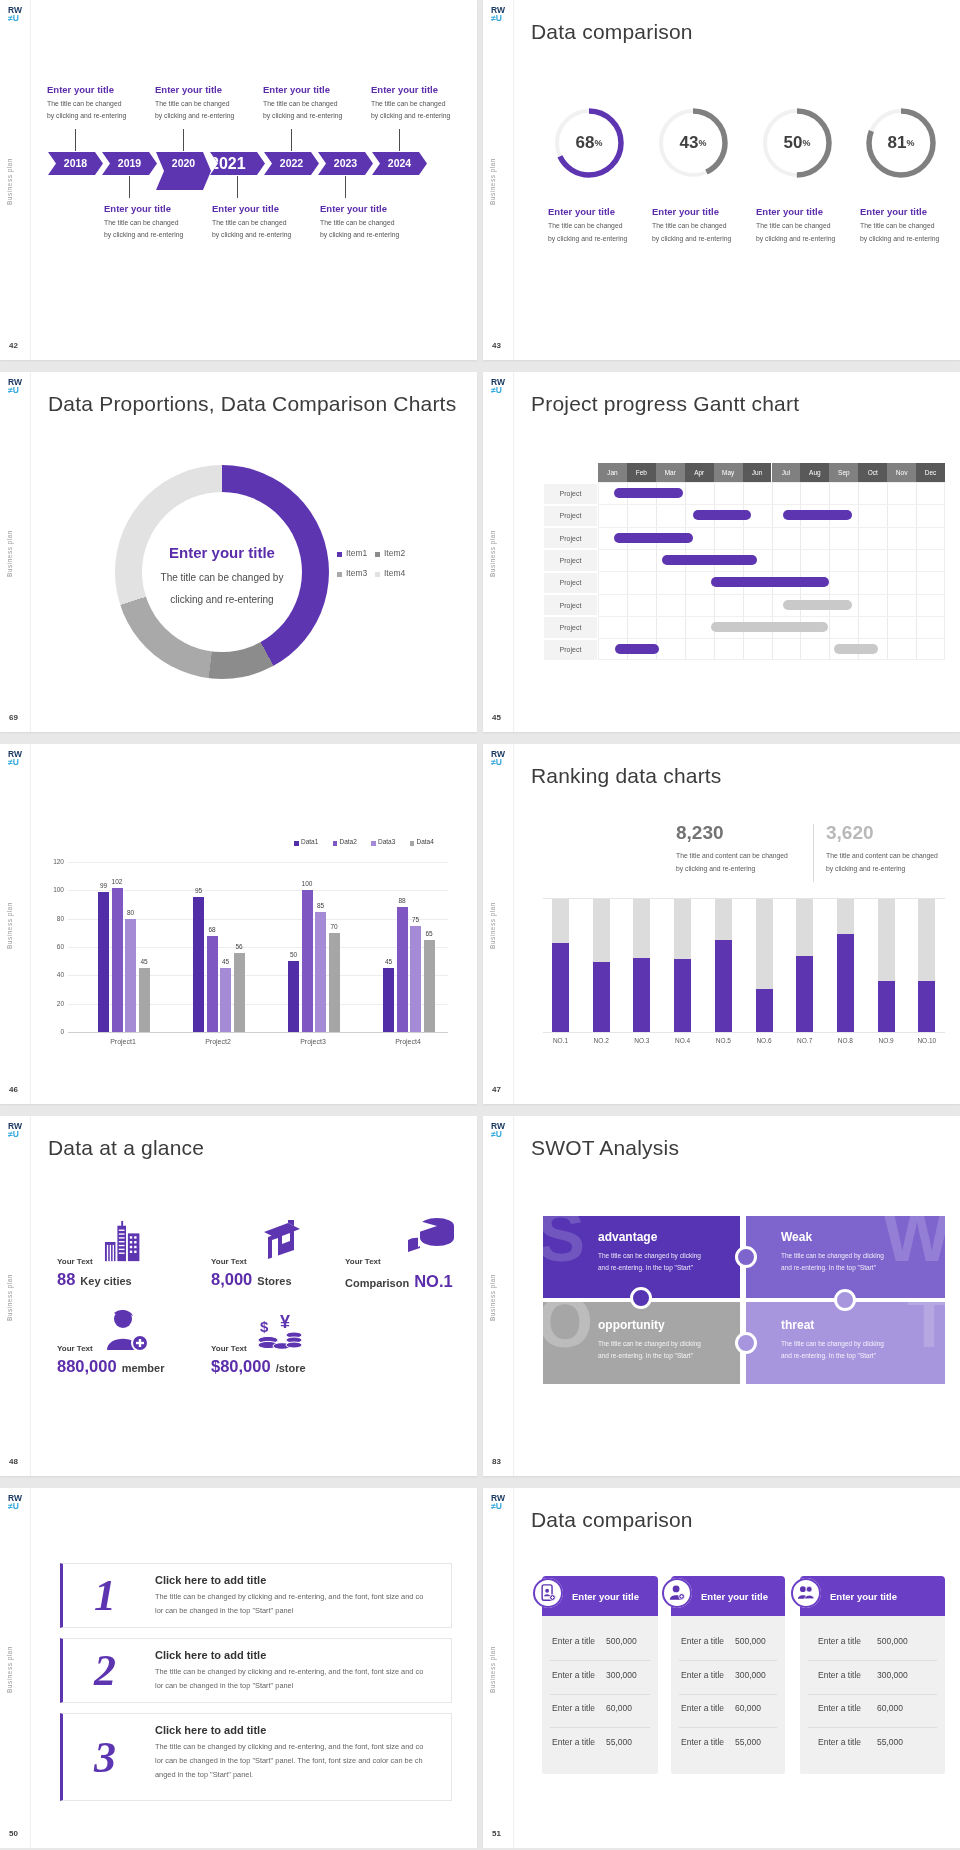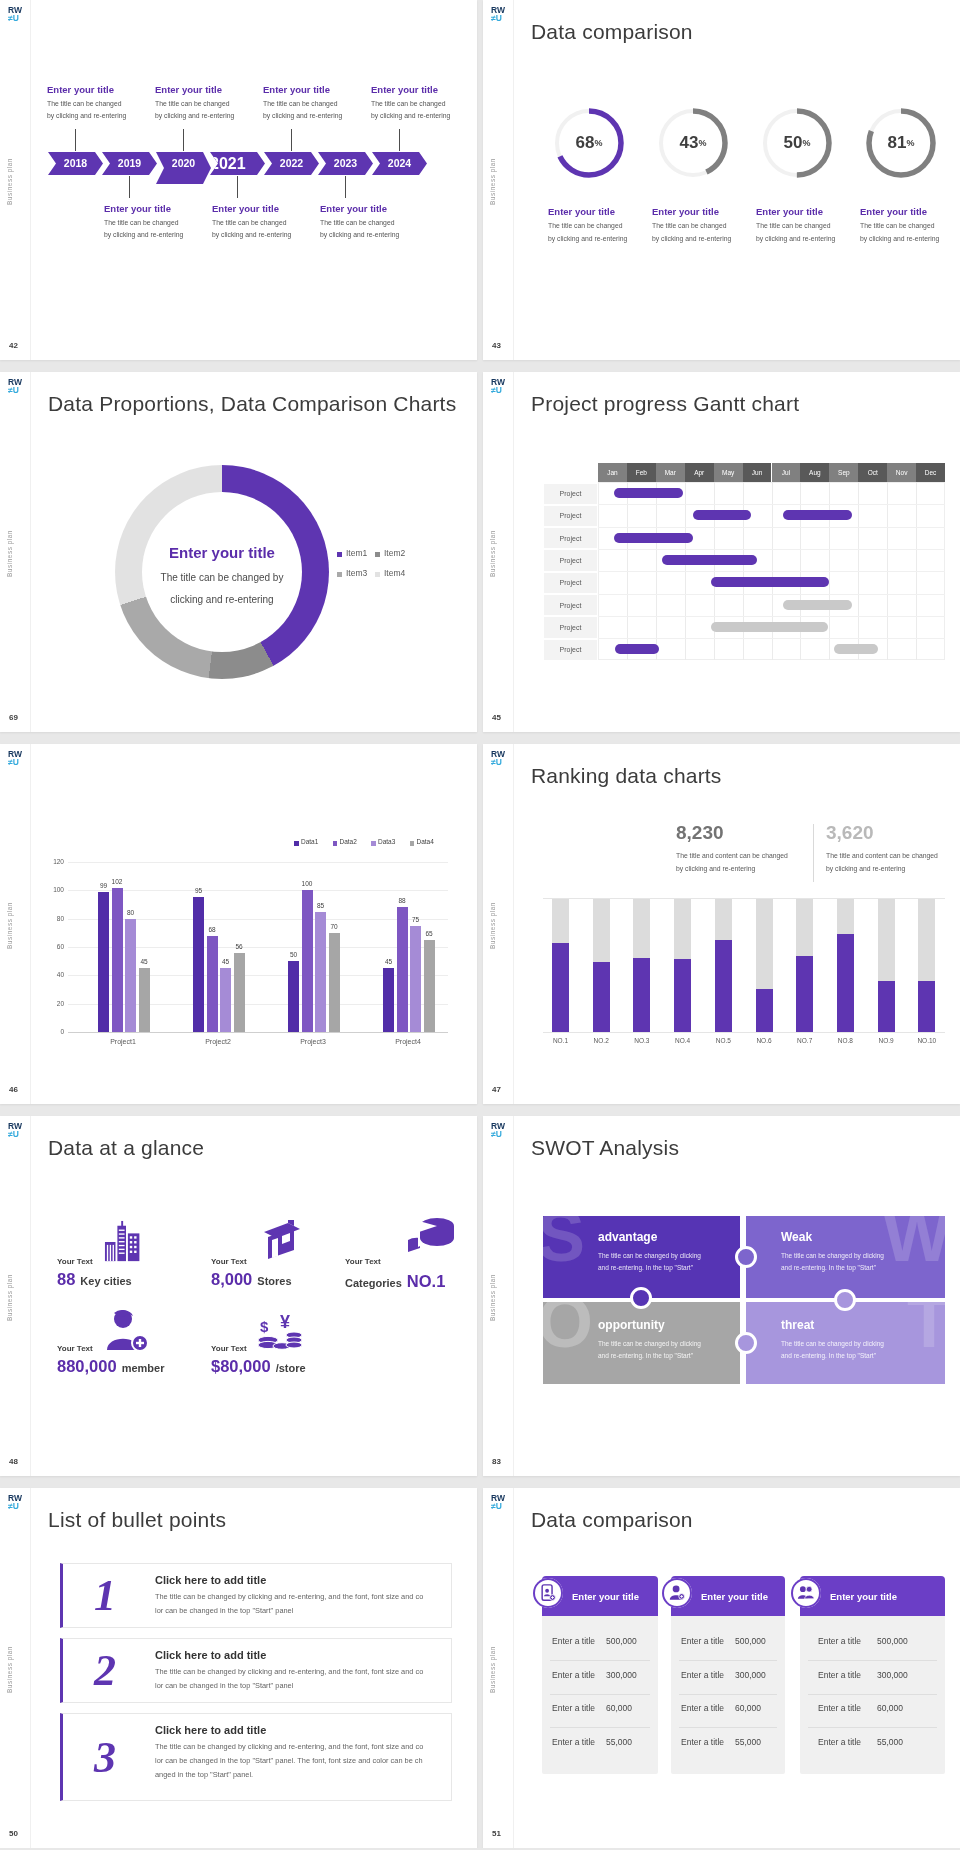--- a/index.html
+++ b/index.html
@@ -23,21 +23,21 @@
       <div class="logo">
           <span class="l1">RW</span>
           <span class="l2">≠U</span>
         </div>
       <div class="side-label">Business plan</div>
       <div class="slide-num">42</div>
     </div>
     <div class="canvas" id="c42">
         <div style="position: absolute; left: 48px; top: 152px; width: 55px; height: 23px; background: rgb(94, 53, 177); clip-path: polygon(0px 0px, calc(100% - 8px) 0px, 100% 50%, calc(100% - 8px) 100%, 0px 100%, 8px 50%); color: rgb(255, 255, 255); font-size: 10.5px; font-weight: bold; text-align: center; line-height: 23px;">2018</div>
         <div style="position: absolute; left: 102px; top: 152px; width: 55px; height: 23px; background: rgb(94, 53, 177); clip-path: polygon(0px 0px, calc(100% - 8px) 0px, 100% 50%, calc(100% - 8px) 100%, 0px 100%, 8px 50%); color: rgb(255, 255, 255); font-size: 10.5px; font-weight: bold; text-align: center; line-height: 23px;">2019</div>
-        <div style="position: absolute; left: 156px; top: 152px; width: 55px; height: 32px; background: rgb(94, 53, 177); clip-path: polygon(0px 0px, calc(100% - 8px) 0px, 100% 50%, calc(100% - 8px) 100%, 0px 100%, 8px 50%); color: rgb(255, 255, 255); font-size: 10.5px; font-weight: bold; text-align: center; line-height: 23px;">2020</div>
+        <div style="position: absolute; left: 156px; top: 152px; width: 55px; height: 38px; background: rgb(94, 53, 177); clip-path: polygon(0px 0px, calc(100% - 8px) 0px, 100% 50%, calc(100% - 8px) 100%, 0px 100%, 8px 50%); color: rgb(255, 255, 255); font-size: 10.5px; font-weight: bold; text-align: center; line-height: 23px;">2020</div>
         <div style="position: absolute; left: 210px; top: 152px; width: 55px; height: 23px; background: rgb(94, 53, 177); clip-path: polygon(0px 0px, calc(100% - 8px) 0px, 100% 50%, calc(100% - 8px) 100%, 0px 100%, 8px 50%); color: rgb(255, 255, 255); font-size: 16px; font-weight: bold; line-height: 23px;">2021</div>
         <div style="position: absolute; left: 264px; top: 152px; width: 55px; height: 23px; background: rgb(94, 53, 177); clip-path: polygon(0px 0px, calc(100% - 8px) 0px, 100% 50%, calc(100% - 8px) 100%, 0px 100%, 8px 50%); color: rgb(255, 255, 255); font-size: 10.5px; font-weight: bold; text-align: center; line-height: 23px;">2022</div>
         <div style="position: absolute; left: 318px; top: 152px; width: 55px; height: 23px; background: rgb(94, 53, 177); clip-path: polygon(0px 0px, calc(100% - 8px) 0px, 100% 50%, calc(100% - 8px) 100%, 0px 100%, 8px 50%); color: rgb(255, 255, 255); font-size: 10.5px; font-weight: bold; text-align: center; line-height: 23px;">2023</div>
         <div style="position: absolute; left: 372px; top: 152px; width: 55px; height: 23px; background: rgb(94, 53, 177); clip-path: polygon(0px 0px, calc(100% - 8px) 0px, 100% 50%, calc(100% - 8px) 100%, 0px 100%, 8px 50%); color: rgb(255, 255, 255); font-size: 10.5px; font-weight: bold; text-align: center; line-height: 23px;">2024</div>
         <div style="position: absolute; left: 47px; top: 84px; width: 104px; font-size: 9.5px; font-weight: bold; color: rgb(91, 45, 170);">Enter your title</div>
         <div style="position: absolute; left: 47px; top: 100px; width: 110px; font-size: 6.8px; color: rgb(85, 85, 85);">The title can be changed</div>
         <div style="position: absolute; left: 47px; top: 112px; width: 110px; font-size: 6.8px; color: rgb(85, 85, 85);">by clicking and re-entering</div>
         <div style="position: absolute; left: 75px; top: 129px; width: 1px; height: 22px; background: rgb(77, 77, 77);"></div>
         <div style="position: absolute; left: 155px; top: 84px; width: 104px; font-size: 9.5px; font-weight: bold; color: rgb(91, 45, 170);">Enter your title</div>
         <div style="position: absolute; left: 155px; top: 100px; width: 110px; font-size: 6.8px; color: rgb(85, 85, 85);">The title can be changed</div>
@@ -403,21 +403,21 @@
               <path d="M16 10 a17 8 0 0 1 34 0 v12 a17 8 0 0 1 -34 0 z"></path>
               <path d="M4 24 a12 6 0 0 1 12 -2 v10 l-12 4 z"></path>
             </g>
             <g fill="#fff">
               <polygon points="33,10 15,5 15,16"></polygon>
               <path d="M14 19 l2 -1 v12 l-2 1 z"></path>
             </g>
           </svg></div>
         <div style="position: absolute; left: 345px; top: 141px; font-size: 8px; font-weight: bold; color: rgb(63, 63, 63);">Your Text</div>
         <div style="position: absolute; left: 345px; top: 156px; display: flex; align-items: baseline; gap: 5px; white-space: nowrap;">
-          <span style="font-size: 11px; font-weight: bold; color: rgb(63, 63, 63);">Categories</span>
+          <span style="font-size: 11px; font-weight: bold; color: rgb(63, 63, 63);">Comparison</span>
           <span style="font-size: 16.5px; font-weight: bold; color: rgb(91, 45, 170);">NO.1</span>
         </div>
         <div style="position: absolute; left: 104px; top: 192px;"><svg width="46" height="46" viewBox="0 0 46 46">
             <g fill="#5e35b1">
               <circle cx="19" cy="11" r="9"></circle>
               <path d="M10 5 a11 8 0 0 1 19 3 l-4 -2 -6 3 -6 -2 z"></path>
               <path d="M3 42 C3 27 35 27 35 42 Z"></path>
               <circle cx="36" cy="35" r="8" stroke="#fff" stroke-width="2"></circle>
             </g>
             <g fill="#fff">
@@ -494,21 +494,20 @@
 
   <div class="slide">
     <div class="rail">
       <div class="logo">
           <span class="l1">RW</span>
           <span class="l2">≠U</span>
         </div>
       <div class="side-label">Business plan</div>
       <div class="slide-num">50</div>
     </div>
-    <h2 class="slide-title">List of bullet points</h2>
     <div class="canvas" id="c50">
         <div style="position: absolute; left: 60px; top: 75px; width: 392px; height: 65px; background: rgb(255, 255, 255); border-width: 1px 1px 1px 3px; border-style: solid; border-color: rgb(231, 231, 231) rgb(231, 231, 231) rgb(231, 231, 231) rgb(94, 53, 177); border-image: initial; box-sizing: border-box;"></div>
         <div style="position: absolute; left: 80px; top: 79px; width: 50px; height: 57px; display: flex; align-items: center; justify-content: center; font-family: &quot;Liberation Serif&quot;, serif; font-style: italic; font-weight: bold; font-size: 44px; color: rgb(94, 53, 177);">1</div>
         <div style="position: absolute; left: 155px; top: 86px; font-size: 11px; font-weight: bold; color: rgb(51, 51, 51);">Click here to add title</div>
         <div style="position: absolute; left: 155px; top: 104px; font-size: 7.4px; color: rgb(100, 100, 100);">The title can be changed by clicking and re-entering, and the font, font size and co</div>
         <div style="position: absolute; left: 155px; top: 118px; font-size: 7.4px; color: rgb(100, 100, 100);">lor can be changed in the top "Start" panel</div>
         <div style="position: absolute; left: 60px; top: 150px; width: 392px; height: 65px; background: rgb(255, 255, 255); border-width: 1px 1px 1px 3px; border-style: solid; border-color: rgb(231, 231, 231) rgb(231, 231, 231) rgb(231, 231, 231) rgb(94, 53, 177); border-image: initial; box-sizing: border-box;"></div>
         <div style="position: absolute; left: 80px; top: 154px; width: 50px; height: 57px; display: flex; align-items: center; justify-content: center; font-family: &quot;Liberation Serif&quot;, serif; font-style: italic; font-weight: bold; font-size: 44px; color: rgb(94, 53, 177);">2</div>
         <div style="position: absolute; left: 155px; top: 161px; font-size: 11px; font-weight: bold; color: rgb(51, 51, 51);">Click here to add title</div>
         <div style="position: absolute; left: 155px; top: 179px; font-size: 7.4px; color: rgb(100, 100, 100);">The title can be changed by clicking and re-entering, and the font, font size and co</div>

